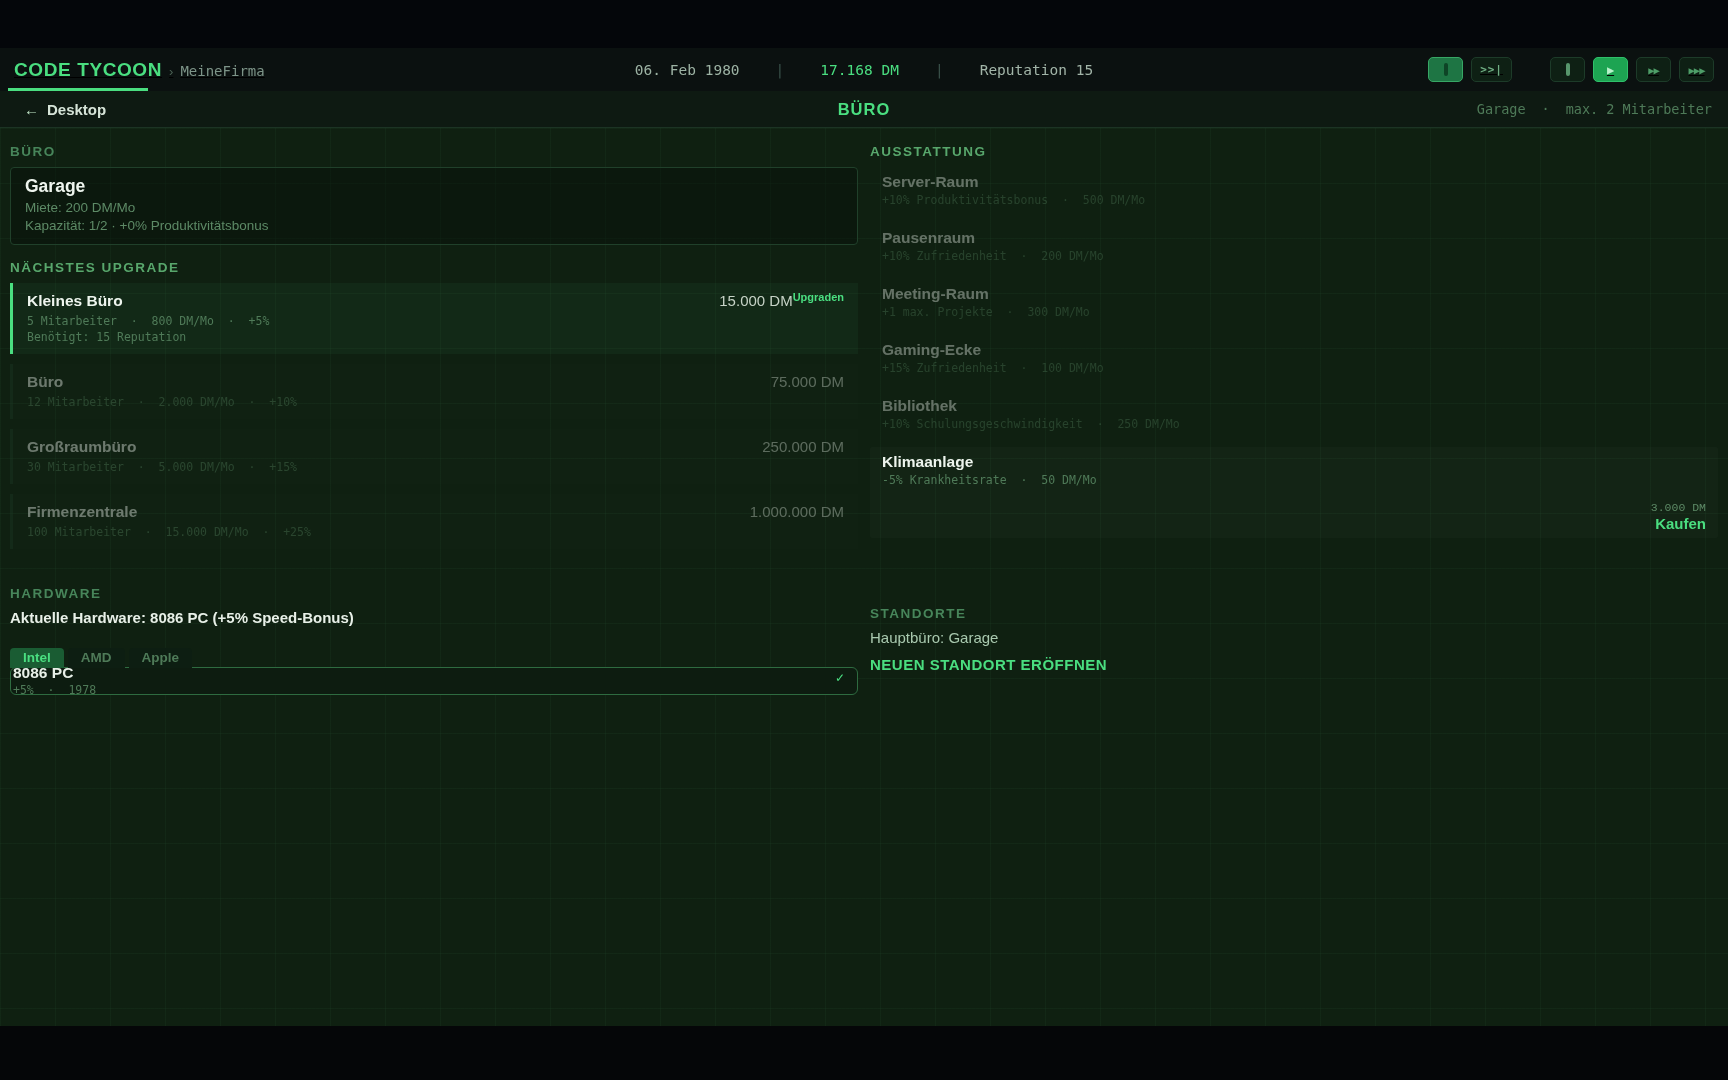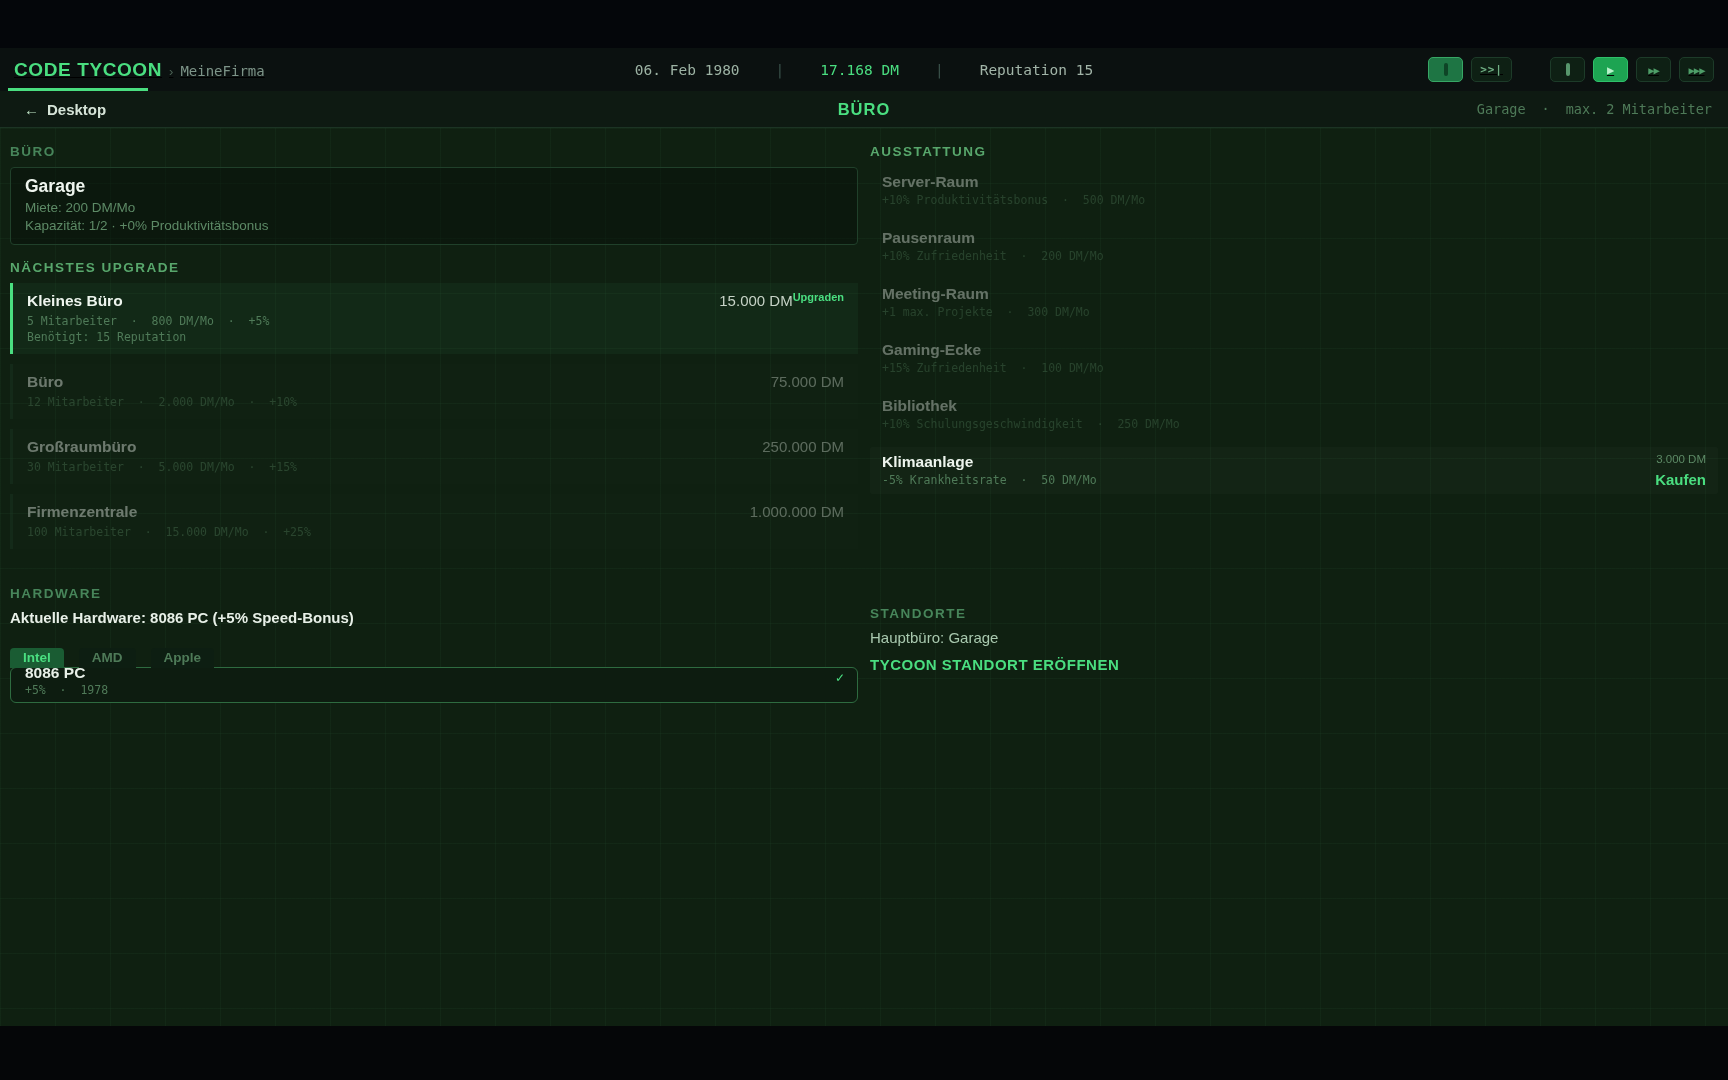--- a/index.html
+++ b/index.html
@@ -89,32 +89,32 @@
   
   .am-list { display:flex; flex-direction:column; }
   .am-row { padding:5px 12px 6px; margin-bottom:9px; display:flex; justify-content:space-between; }
   .am-row.locked { opacity:.38;align-items:center; }
   .am-row.available { background:rgba(255,255,255,0.02); border-radius:2px; cursor:pointer; }
   .am-title { color:#eef5ee; font-size:15.5px; font-weight:bold; line-height:19px; margin-bottom:2px; }
   .am-specs { color:#4f7a58; font-size:11.5px; line-height:15px; white-space:pre;
               font-family:"DejaVu Sans Mono",monospace; }
   .am-right { text-align:right; display:flex; flex-direction:column; justify-content:space-between; }
   .am-price { color:#5d8a66; font-size:11.5px; line-height:15px;
-              font-family:Liberation Sans, sans-serif; }
+              font-family:Liberation Mono, monospace;margin-top:48px; }
   .am-action { color:#4ade80; font-size:15px; font-weight:bold; cursor:pointer; }
 
   
   .hw-current { color:#e8f0e8; font-size:15px; font-weight:bold; margin-bottom:22px; }
-  .hw-tabs { display:flex; gap:15px; position:relative; z-index:2; margin-bottom:-1px; }
+  .hw-tabs { display:flex; gap:4px; position:relative; z-index:2; margin-bottom:-1px; }
   .hw-tab { padding:2px 13px 3px; font-size:13.5px; font-weight:bold;
             border-radius:4px 4px 0 0; cursor:pointer; }
   .hw-tab.active { background:#1a5c33; color:#4ade80; }
   .hw-tab.inactive { background:#0d1e12; color:#4e7a58; }
   .hw-card { border:1px solid #2e6b40; background:#0d1c10; border-radius:6px;
-             height:36px; overflow:hidden; position:relative; padding:0 14px; cursor:pointer; }
+             height:28px; overflow:hidden; position:relative; padding:0 2px; cursor:pointer; }
   .hw-card-inner { margin-top:-5px; }
   .hw-name { color:#e8f0e8; font-size:15.5px; font-weight:bold; line-height:20px; }
   .hw-specs { color:#4f7a58; font-size:11.5px; line-height:14px; white-space:pre;
               font-family:"DejaVu Sans Mono",monospace; }
   .hw-check { position:absolute; right:12px; top:3px; color:#4ade80; font-size:12px; }
 
   
   .loc-main { color:#a9c9af; font-size:15px; margin:2px 0 10px; }
   .loc-action { color:#4ade80; font-size:15px; font-weight:bold; letter-spacing:.5px; cursor:pointer; }
 </style>
@@ -291,18 +291,18 @@
         <div class="hw-name">8086 PC</div>
         <div class="hw-specs">+5%  ·  1978</div>
       </div>
       <span class="hw-check">✓</span>
     </div>
   </div>
 
   <div class="sec sec-standorte">
     <div class="sec-label">STANDORTE</div>
     <div class="loc-main">Hauptbüro: Garage</div>
-    <div class="loc-action">TYCOON STANDORT ERÖFFNEN</div>
+    <div class="loc-action">NEUEN STANDORT ERÖFFNEN</div>
   </div>
 
 </div>
 
 <div class="bottom-strip"></div>
 
 </body></html>

